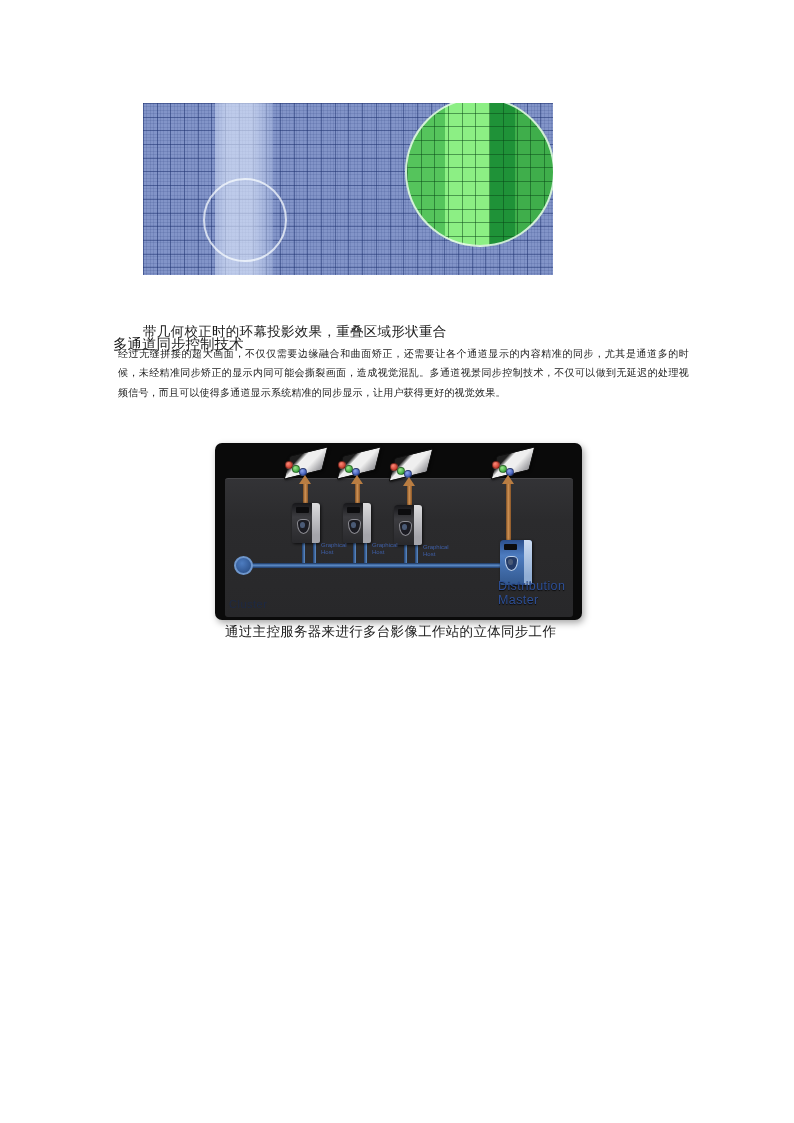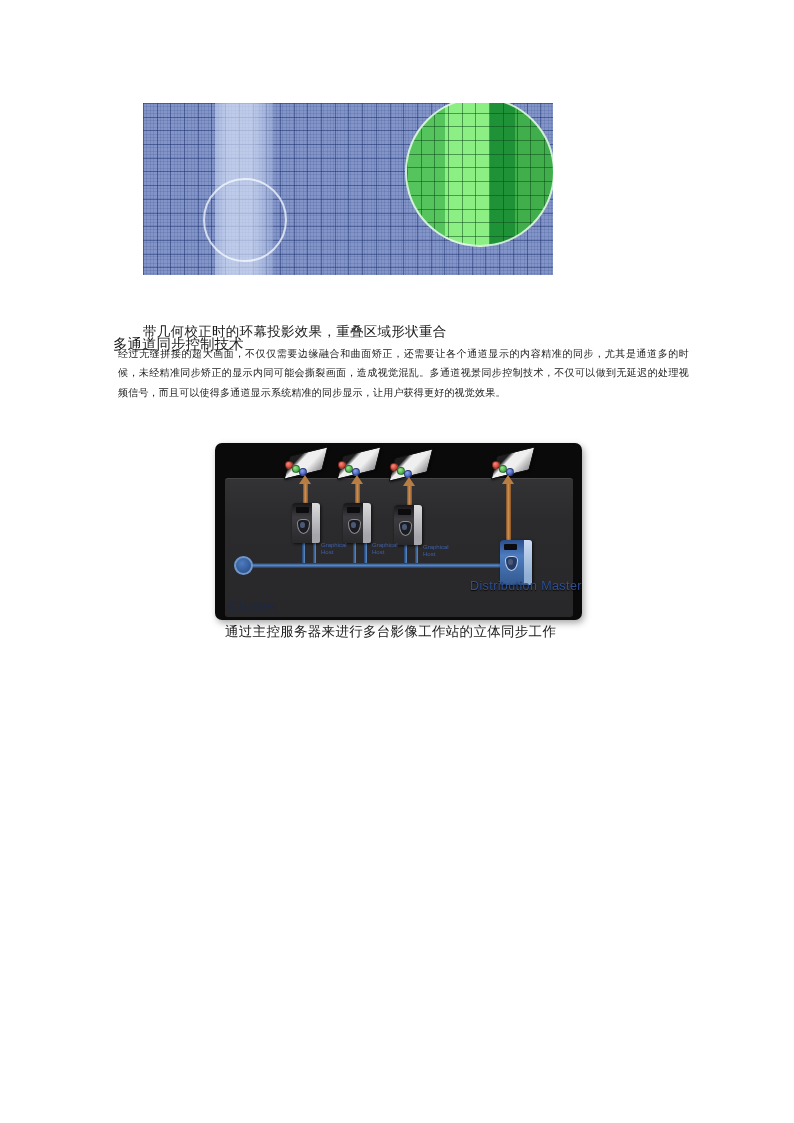--- a/index.html
+++ b/index.html
@@ -95,22 +95,22 @@
   
   .bus{position:absolute;height:5px;
     background:linear-gradient(180deg,#16305a,#5e8dc8 45%,#1c3a6a);}
   .leg{position:absolute;width:3px;background:linear-gradient(90deg,#203f6e,#5e8dc8);}
   .node{position:absolute;width:15px;height:15px;border-radius:50%;
     background:radial-gradient(circle at 40% 35%,#4d7cc0,#24477e);border:2px solid #6f97cc;}
   
   .host-label{position:absolute;width:30px;font-size:6px;line-height:6.5px;color:#3f5fa6;
     font-family:"Liberation Sans","DejaVu Sans",sans-serif;}
   .master-label{position:absolute;font-size:12.5px;color:#2d4f96;letter-spacing:0.4px;
-    font-family:"Liberation Sans","DejaVu Sans",sans-serif;text-shadow:0 1px 1px rgba(0,0,0,0.8);}
-  .cluster-label{position:absolute;font-size:14px;color:#1d2944;letter-spacing:0.5px;
+    font-family:"Liberation Sans","DejaVu Sans",sans-serif;text-shadow:0 1px 1px rgba(0,0,0,0.8);margin-left:28px;}
+  .cluster-label{position:absolute;font-size:11px;color:#1d2944;letter-spacing:0.5px;
     font-family:"Liberation Sans","DejaVu Sans",sans-serif;}
 </style>
 </head>
 <body>
 
 <div class="fig1">
   <div class="band"></div>
   <div class="align-circle"></div>
   <div class="magnifier"></div>
 </div>

